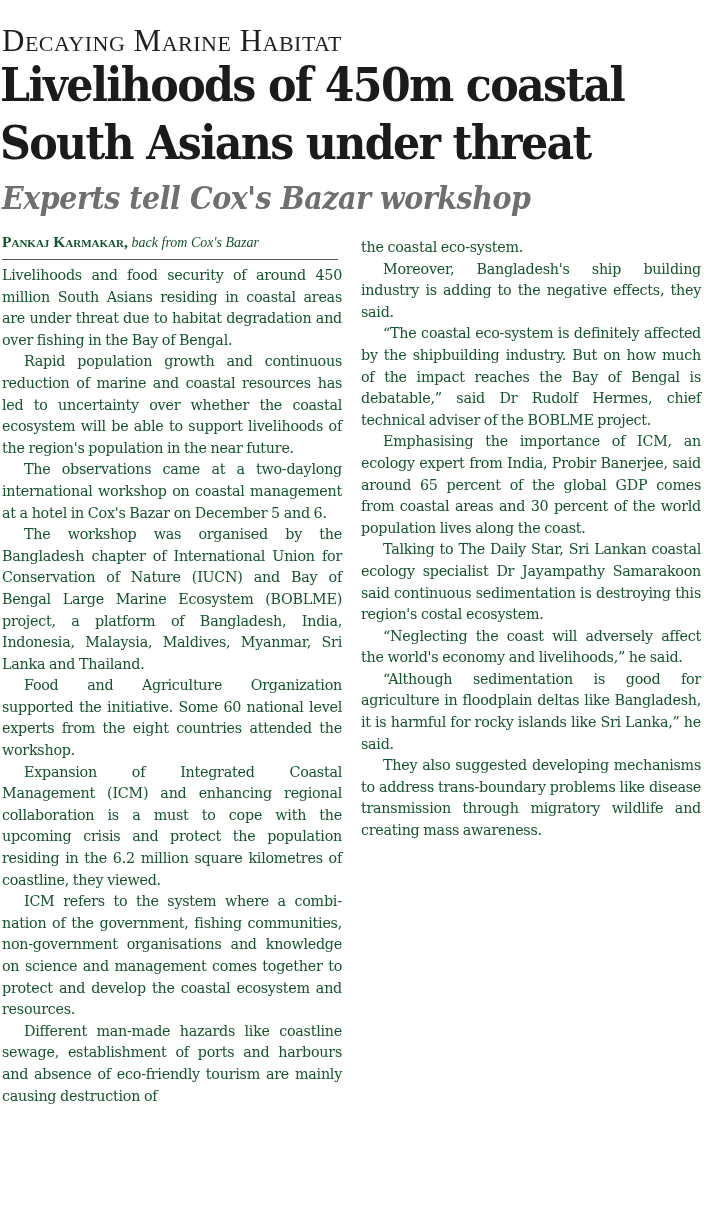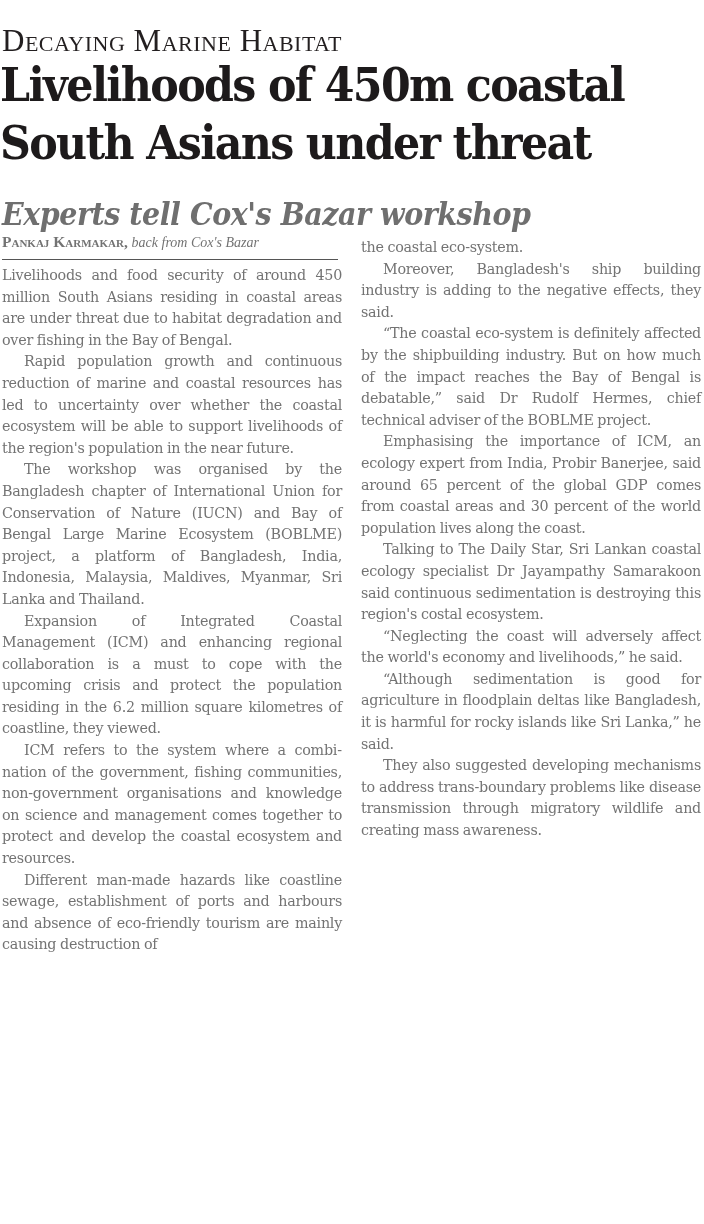--- a/index.html
+++ b/index.html
@@ -11,26 +11,26 @@
     }
     .headline {
       position: absolute; left: 0px; top: 56px; width: 704px;
       font-family: "DejaVu Serif", serif; font-weight: bold; font-size: 46px; line-height: 58px;
       letter-spacing: -1.8px; color: #1d1a1b; white-space: nowrap;
     }
     .headline div { transform: scaleX(0.93); transform-origin: left center; }
     .subhead {
       position: absolute; left: 2px; top: 178px;
       font-family: "DejaVu Serif", serif; font-style: italic; font-weight: bold; font-size: 31px; line-height: 40px;
-      color: #6f6f6f; white-space: nowrap; letter-spacing: -0.5px; margin-top: 16px;
+      color: #6f6f6f; white-space: nowrap; letter-spacing: -0.5px;
     }
     .subhead span { display: inline-block; transform: scaleX(0.92); transform-origin: left center; }
     .col {
       position: absolute; top: 230px; width: 340px;
-      font-family: "DejaVu Serif", serif; font-size: 14.3px; line-height: 21.6px; color: #737373;
+      font-family: "DejaVu Serif", serif; font-size: 14.3px; line-height: 21.6px; color: #14532d;
     }
     .col-left { left: 2px; }
     .col-right { left: 361px; }
     .byline {
       font-family: "Liberation Serif", serif; font-size: 15px; line-height: 20px;
       padding-top: 2px; padding-bottom: 6px; border-bottom: 1.5px solid #555; margin-bottom: 5px; margin-right: 4px;
       white-space: nowrap;
     }
     .byline .name { font-weight: bold; font-variant: small-caps; font-size: 15.5px; }
     .byline .loc { font-style: italic; font-size: 14px; }
@@ -55,21 +55,23 @@
   <span>Experts tell  Cox's Bazar workshop</span>
 </div>
 
 <div class="col col-left">
   <div class="byline">
     <span class="name">Pankaj Karmakar,</span>
     <span class="loc">back from Cox's Bazar</span>
   </div>
   <p class="noindent">Livelihoods and food security of around 450 million South Asians residing in coastal areas are under threat due to habi­tat degradation and over fishing in the Bay of Bengal.</p>
   <p>Rapid population growth and continu­ous reduction of marine and coastal resources has led to uncertainty over whether the coastal ecosystem will be able to support livelihoods of the region's popu­lation in the near future.</p>
+  <p>The observations came at a two-daylong international workshop on coastal management at a hotel in Cox's Bazar on December 5 and 6.</p>
   <p>The workshop was organised by the Bangladesh chapter of International Union for Conservation of Nature (IUCN) and Bay of Bengal Large Marine Ecosystem (BOBLME) project, a platform of Bangladesh, India, Indonesia, Malaysia, Maldives, Myanmar, Sri Lanka and Thailand.</p>
+  <p>Food and Agriculture Organization supported the initiative. Some 60 national level experts from the eight countries attended the workshop.</p>
   <p>Expansion of Integrated Coastal Management (ICM) and enhancing regional collaboration is a must to cope with the upcoming crisis and protect the population residing in the 6.2 million square kilometres of coastline, they viewed.</p>
   <p>ICM refers to the system where a combi­nation of the government, fishing commu­nities, non-government organisations and knowledge on science and management comes together to protect and develop the coastal ecosystem and resources.</p>
   <p>Different man-made hazards like coastline sewage, establishment of ports and harbours and absence of eco-friendly tourism are mainly causing destruction of</p>
 </div>
 
 <div class="col col-right">
   <p class="noindent">the coastal eco-system.</p>
   <p>Moreover, Bangladesh's ship building industry is adding to the negative effects, they said.</p>
   <p>“The coastal eco-system is definitely affected by the shipbuilding industry. But on how much of the impact reaches the Bay of Bengal is debatable,” said Dr Rudolf Hermes, chief technical adviser of the BOBLME project.</p>
   <p>Emphasising the importance of ICM, an ecology expert from India, Probir Banerjee, said around 65 percent of the global GDP comes from coastal areas and 30 percent of the world population lives along the coast.</p>

